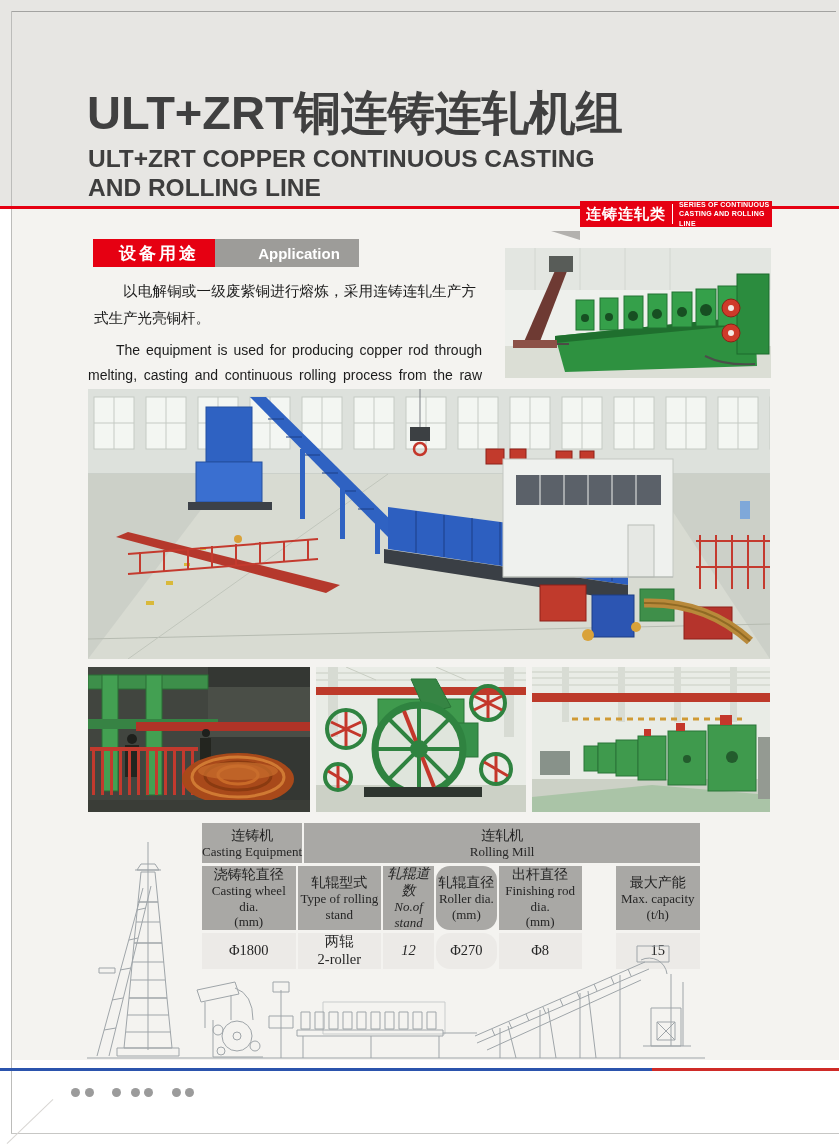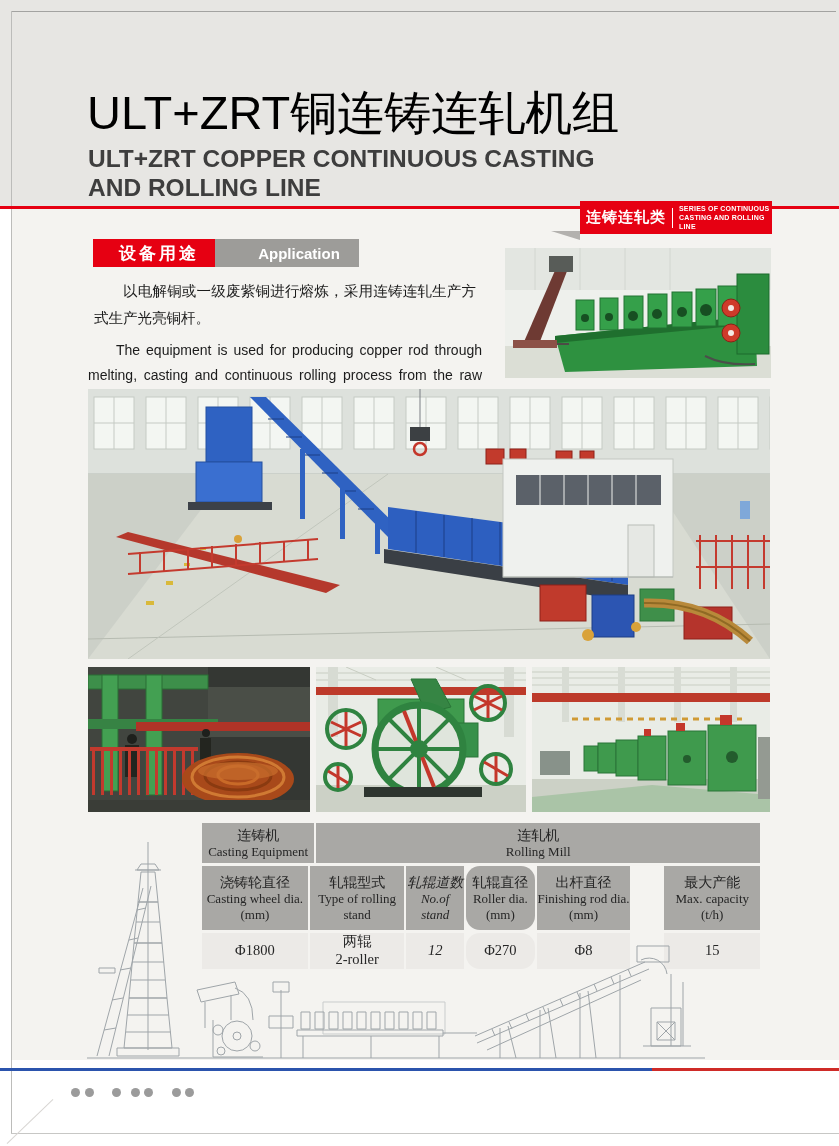--- a/index.html
+++ b/index.html
@@ -7,43 +7,43 @@
         font-family:"Liberation Sans","DejaVu Sans",sans-serif;}
   
   .header-band{position:absolute;left:0;top:0;width:839px;height:208px;background:#e7e6e3;}
   .frame-top{position:absolute;left:11px;top:11px;right:3px;height:1px;background:#a3a3a1;}
   .frame-left{position:absolute;left:11px;top:11px;width:1px;height:1122px;background:#bcbcba;}
   .frame-bottom{position:absolute;left:11px;top:1133px;right:0;height:1px;background:#c7c7c5;}
   .diag-line{position:absolute;left:-2px;top:1121px;width:64px;height:1px;background:#d8d6d3;
              transform:rotate(-44deg);}
   .body-bg{position:absolute;left:12px;top:209px;width:827px;height:851px;background:#f4f3f0;}
   
-  .title-zh{position:absolute;left:87px;top:82px;font-size:47px;font-weight:normal;color:#000000;letter-spacing:0px;white-space:nowrap;}
+  .title-zh{position:absolute;left:87px;top:82px;font-size:47px;font-weight:bold;color:#404040;letter-spacing:0px;white-space:nowrap;}
   .title-en{position:absolute;left:88px;top:144px;font-size:24.5px;font-weight:bold;color:#3e3e3e;line-height:1.2;}
   .red-rule{position:absolute;left:0;top:206px;width:839px;height:3px;background:#e60012;}
   
-  .badge{position:absolute;left:580px;top:201px;width:192px;height:33px;background:#e60012;display:flex;align-items:center;}
+  .badge{position:absolute;left:580px;top:201px;width:192px;height:26px;background:#e60012;display:flex;align-items:center;}
   .badge-zh{width:92px;text-align:center;color:#fff;font-size:15px;font-weight:bold;letter-spacing:1px;}
   .badge-div{width:1px;height:20px;background:#fff;}
   .badge-en{flex:1;padding-left:6px;color:#fff;font-size:7px;font-weight:bold;line-height:1.3;letter-spacing:0.2px;}
   .badge-fold{position:absolute;left:551px;top:231px;width:29px;height:9px;background:#b3b1ae;
               clip-path:polygon(0 0,100% 0,100% 100%);}
   
   .tab-red{position:absolute;left:93px;top:239px;width:132px;height:28px;background:#e60012;color:#fff;
            font-size:17px;font-weight:bold;letter-spacing:3px;display:flex;align-items:center;justify-content:center;}
   .tab-gray{position:absolute;left:215px;top:239px;width:120px;height:28px;background:#9d9c99;color:#fff;
             font-size:15px;font-weight:bold;display:flex;align-items:center;justify-content:center;padding-left:24px;}
   
   .app-text{position:absolute;left:88px;top:272px;width:394px;color:#1b1b1b;}
   .app-text .zh{margin:6px;font-size:14.5px;line-height:27px;text-align:justify;text-indent:2em;}
   .app-text .en{margin:2px 0 0 0;font-size:14px;line-height:25px;text-align:justify;text-indent:2em;}
   
   .photo{position:absolute;display:block;}
   
-  .spec-table{position:absolute;left:202px;top:823px;width:558px;
+  .spec-table{position:absolute;left:202px;top:823px;width:498px;
               font-family:"Liberation Serif","DejaVu Serif",serif;color:#262626;}
   .t-row{display:flex;gap:2px;margin-bottom:3px;}
   .t-cell{background:#a9a8a5;display:flex;flex-direction:column;align-items:center;justify-content:center;
           text-align:center;line-height:1.22;}
   .t-cell .zh{font-size:14px;}
   .t-cell .en{font-size:13px;}
   .t-cell span:empty{display:none;}
   .t-data .t-cell{background:#eceae7;font-size:14.5px;}
   .gh{height:40px;}
   .ch{height:64px;}

